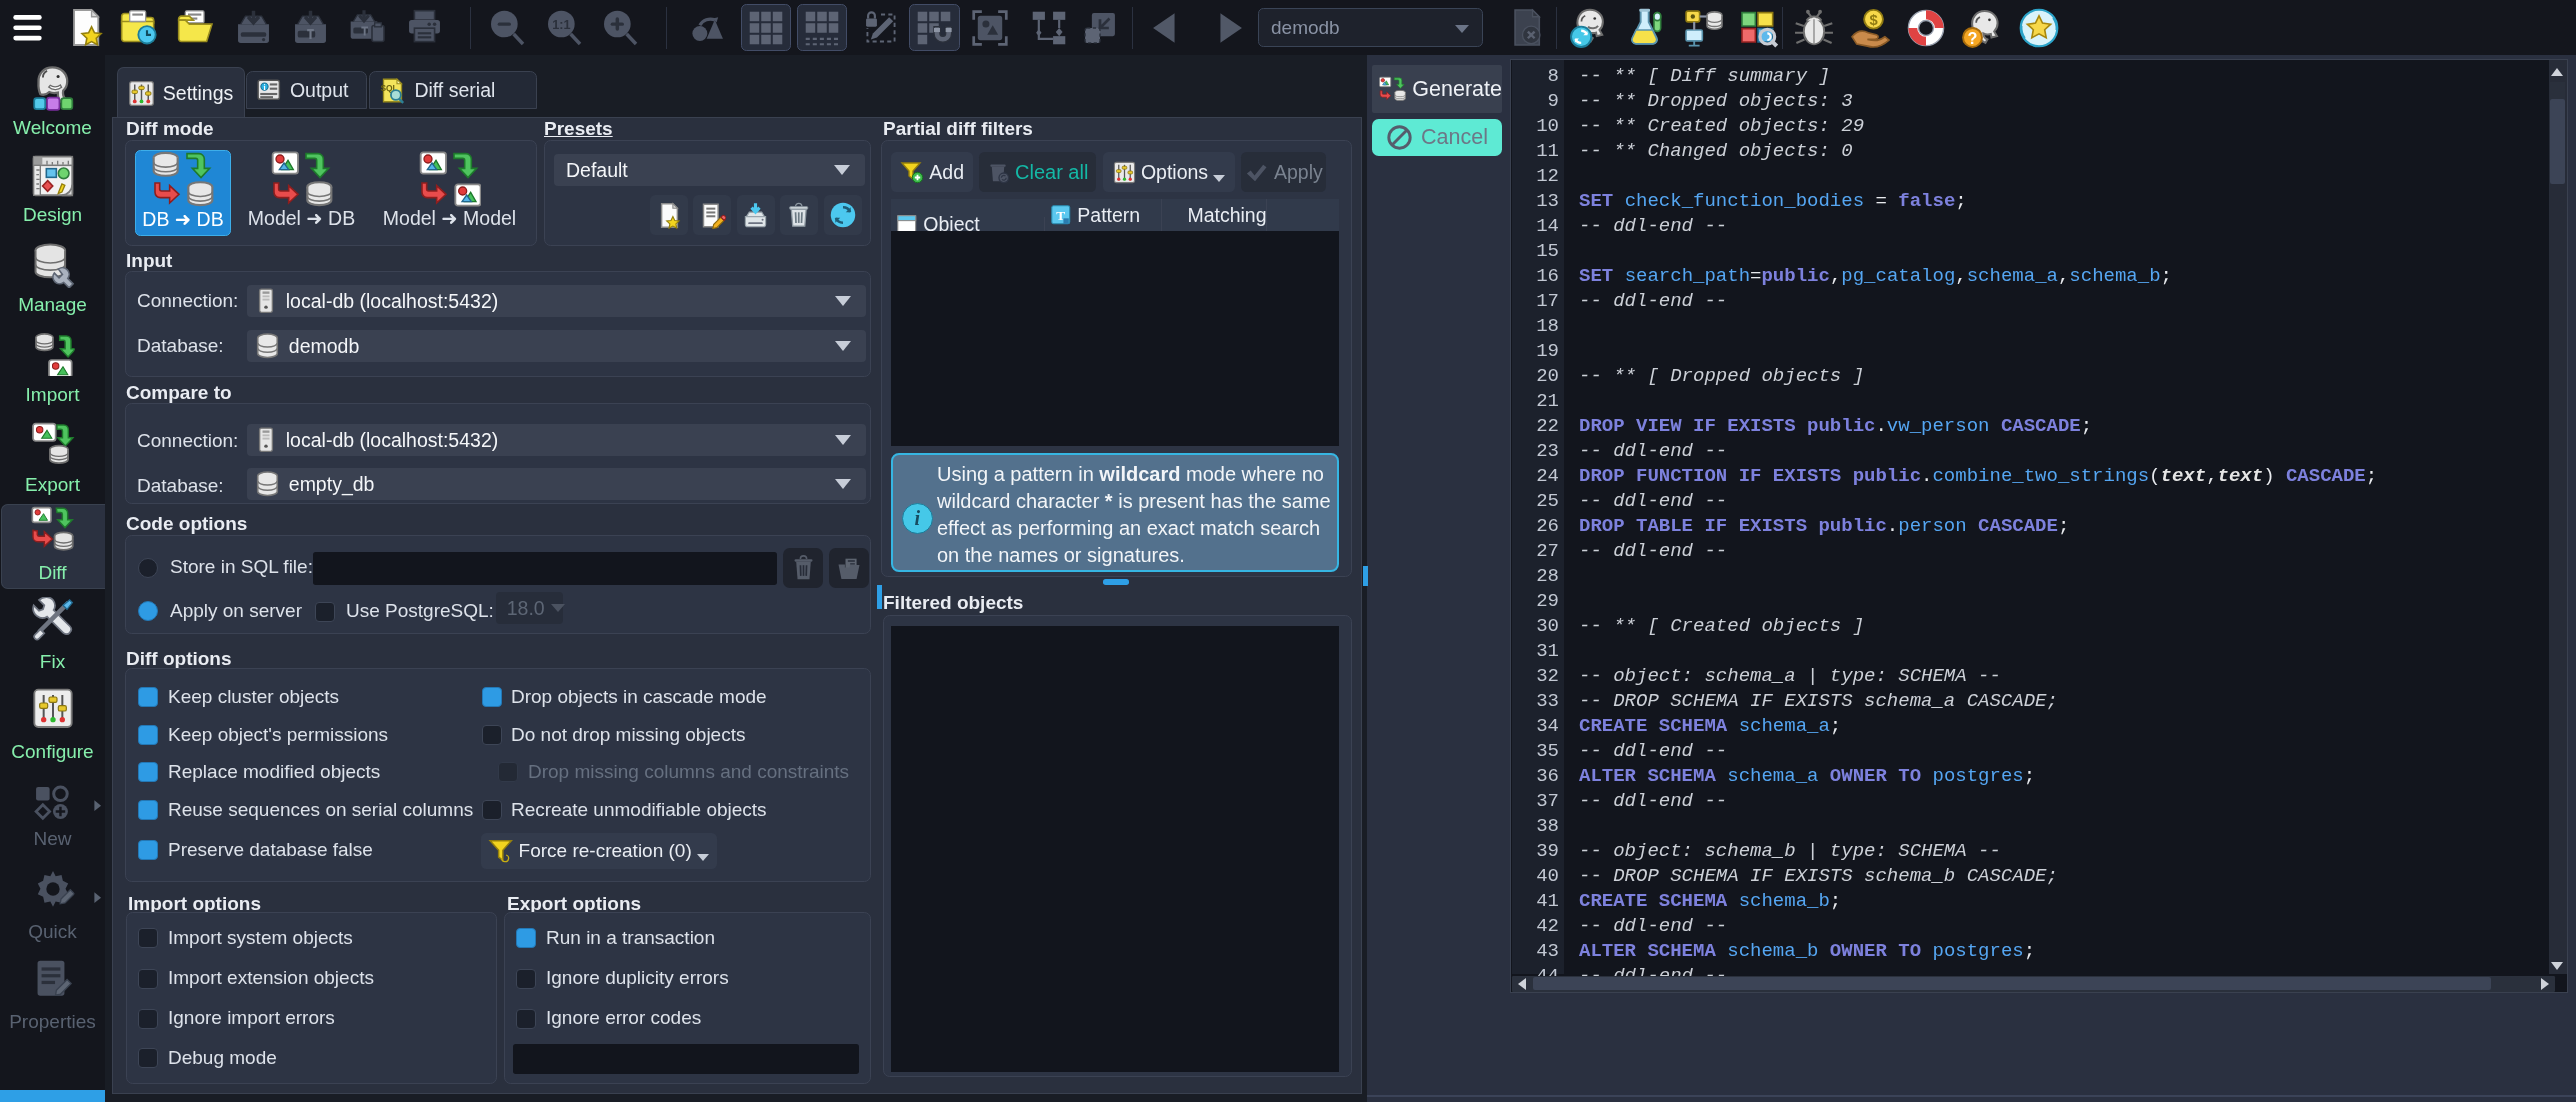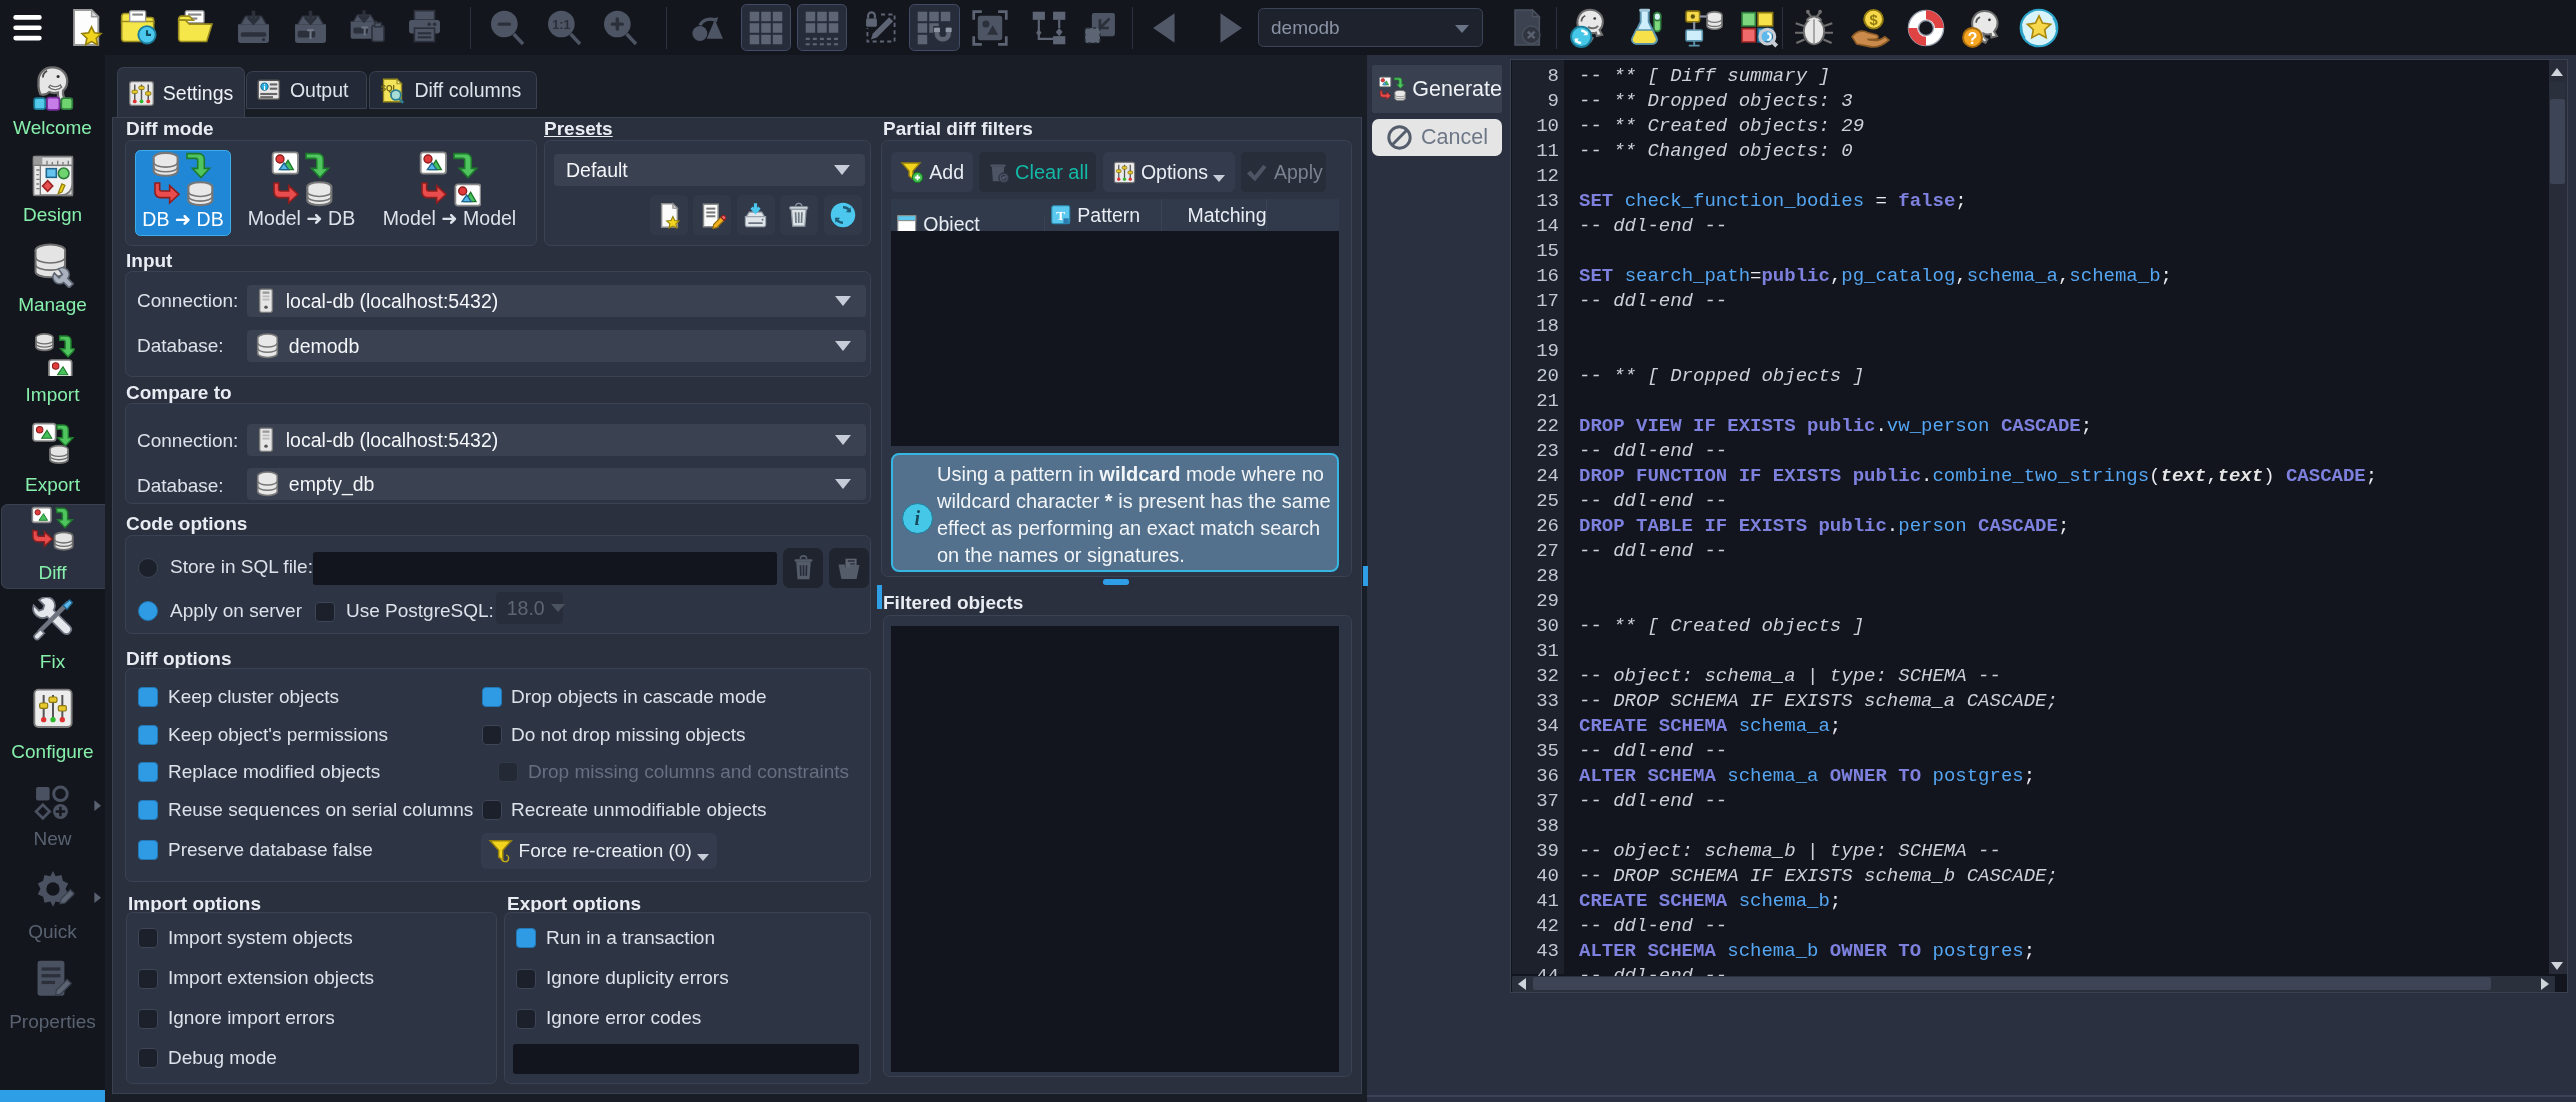--- a/index.html
+++ b/index.html
@@ -430,21 +430,21 @@
       <span style="color:#dfe4ec;font-size:19.5px;">Output</span>
     </div>
     <div class="abs" style="left:257px;top:4px;width:168px;height:38px;background:#232936;border:1.3px solid #3a4150;border-radius:6.7px 6.7px 0 0;display:flex;align-items:center;padding-left:9.4px;gap:8px;">
       <svg width="27" height="27" viewBox="0 0 24 24">
           <path d="M4 2 h12 l4 4 v16 h-16 z" fill="#f3e45c" stroke="#9a8d1e" stroke-width="1.2"></path>
           <path d="M16 2 v4 h4 z" fill="#fbf6b0" stroke="#9a8d1e" stroke-width="1"></path>
           <text x="9" y="12" font-size="7.5" fill="#6b6210" text-anchor="middle" font-weight="bold">SQL</text>
           <circle cx="15" cy="16" r="4.4" fill="#9adcec" fill-opacity=".85" stroke="#2c7f95" stroke-width="1.6"></circle>
           <line x1="18" y1="19.4" x2="21.5" y2="23" stroke="#2c7f95" stroke-width="2.2"></line>
         </svg>
-      <span style="color:#dfe4ec;font-size:19.5px;">Diff columns</span>
+      <span style="color:#dfe4ec;font-size:19.5px;">Diff serial</span>
     </div>
     <div class="abs" style="left:5.4px;top:0px;width:128px;height:51px;background:#2a303e;border:1.3px solid #3a4150;border-bottom:none;border-radius:6.7px 6.7px 0 0;display:flex;align-items:center;padding-left:9.4px;gap:8px;">
       <svg width="27" height="27" viewBox="0 0 24 24">
           <rect x="1.5" y="1.5" width="21" height="21" rx="2" fill="#e9e9e9" stroke="#7a7a7a" stroke-width="1.2"></rect>
           <line x1="6" y1="4" x2="6" y2="20" stroke="#555" stroke-width="1.3"></line>
           <line x1="12" y1="4" x2="12" y2="20" stroke="#555" stroke-width="1.3"></line>
           <line x1="18" y1="4" x2="18" y2="20" stroke="#555" stroke-width="1.3"></line>
           <rect x="3.6" y="9" width="4.8" height="3" rx="1" fill="#e7c82c" stroke="#8a7613" stroke-width=".8"></rect>
           <rect x="9.6" y="5.5" width="4.8" height="3" rx="1" fill="#e7c82c" stroke="#8a7613" stroke-width=".8"></rect>
           <rect x="15.6" y="10.5" width="4.8" height="3" rx="1" fill="#e7c82c" stroke="#8a7613" stroke-width=".8"></rect>
@@ -789,21 +789,21 @@
         <path d="M26 2 h9 a4 4 0 0 1 4 4 v7 h4 l-6.5 7 -6.5 -7 h4 v-6 a1.5 1.5 0 0 0 -1.5 -1.5 h-6.5 z" fill="#4fc45f" stroke="#1e7a2c" stroke-width="1.2"></path>
         <path d="M2 24 v7 a4 4 0 0 0 4 4 h7 v4 l7 -6.5 -7 -6.5 v4 h-6 a1.5 1.5 0 0 1 -1.5 -1.5 v-4.5 z" fill="#e84c4c" stroke="#8e1e1e" stroke-width="1.2"></path>
         <g transform="translate(26,22)">
             <ellipse cx="10" cy="5" rx="9" ry="3.6" fill="#e8e8e8" stroke="#777" stroke-width="1.6"></ellipse>
             <path d="M1 5 v10 a9 3.6 0 0 0 18 0 v-10" fill="#e8e8e8" stroke="#777" stroke-width="1.6"></path>
             <path d="M1 8.5 a9 3.6 0 0 0 18 0 M1 12 a9 3.6 0 0 0 18 0" fill="none" stroke="#777" stroke-width="1.2"></path>
           </g>
       </svg>
       <span style="color:#eef1f6;font-size:21.5px;">Generate</span>
     </div>
-    <div class="abs" style="left:1372px;top:119px;width:130px;height:37px;background:#e5e5e5;border-radius:6.7px;display:flex;align-items:center;justify-content:center;gap:8px;">
+    <div class="abs" style="left:1372px;top:119px;width:130px;height:37px;background:#5eead4;border-radius:6.7px;display:flex;align-items:center;justify-content:center;gap:8px;">
       <svg width="27" height="27" viewBox="0 0 24 24">
           <circle cx="12" cy="12" r="9.5" fill="none" stroke="#555d6c" stroke-width="2.6"></circle>
           <line x1="5.8" y1="18.2" x2="18.2" y2="5.8" stroke="#555d6c" stroke-width="2.6"></line>
         </svg>
       <span style="color:#6d7787;font-size:21.5px;">Cancel</span>
     </div>
 
     <div class="abs" style="left:1510px;top:59px;width:1058px;height:934px;border:1.3px solid #3a4150;background:#12151d;"></div>
     <div class="abs" style="left:1512px;top:60px;width:52px;height:914px;background:#1c212c;"></div>
     <div class="abs" id="gutter" style="left:1512px;top:64px;width:47px;height:910px;color:#c2c8d3;font-family:'Liberation Mono',monospace;font-size:19px;line-height:25px;text-align:right;white-space:pre;">8

